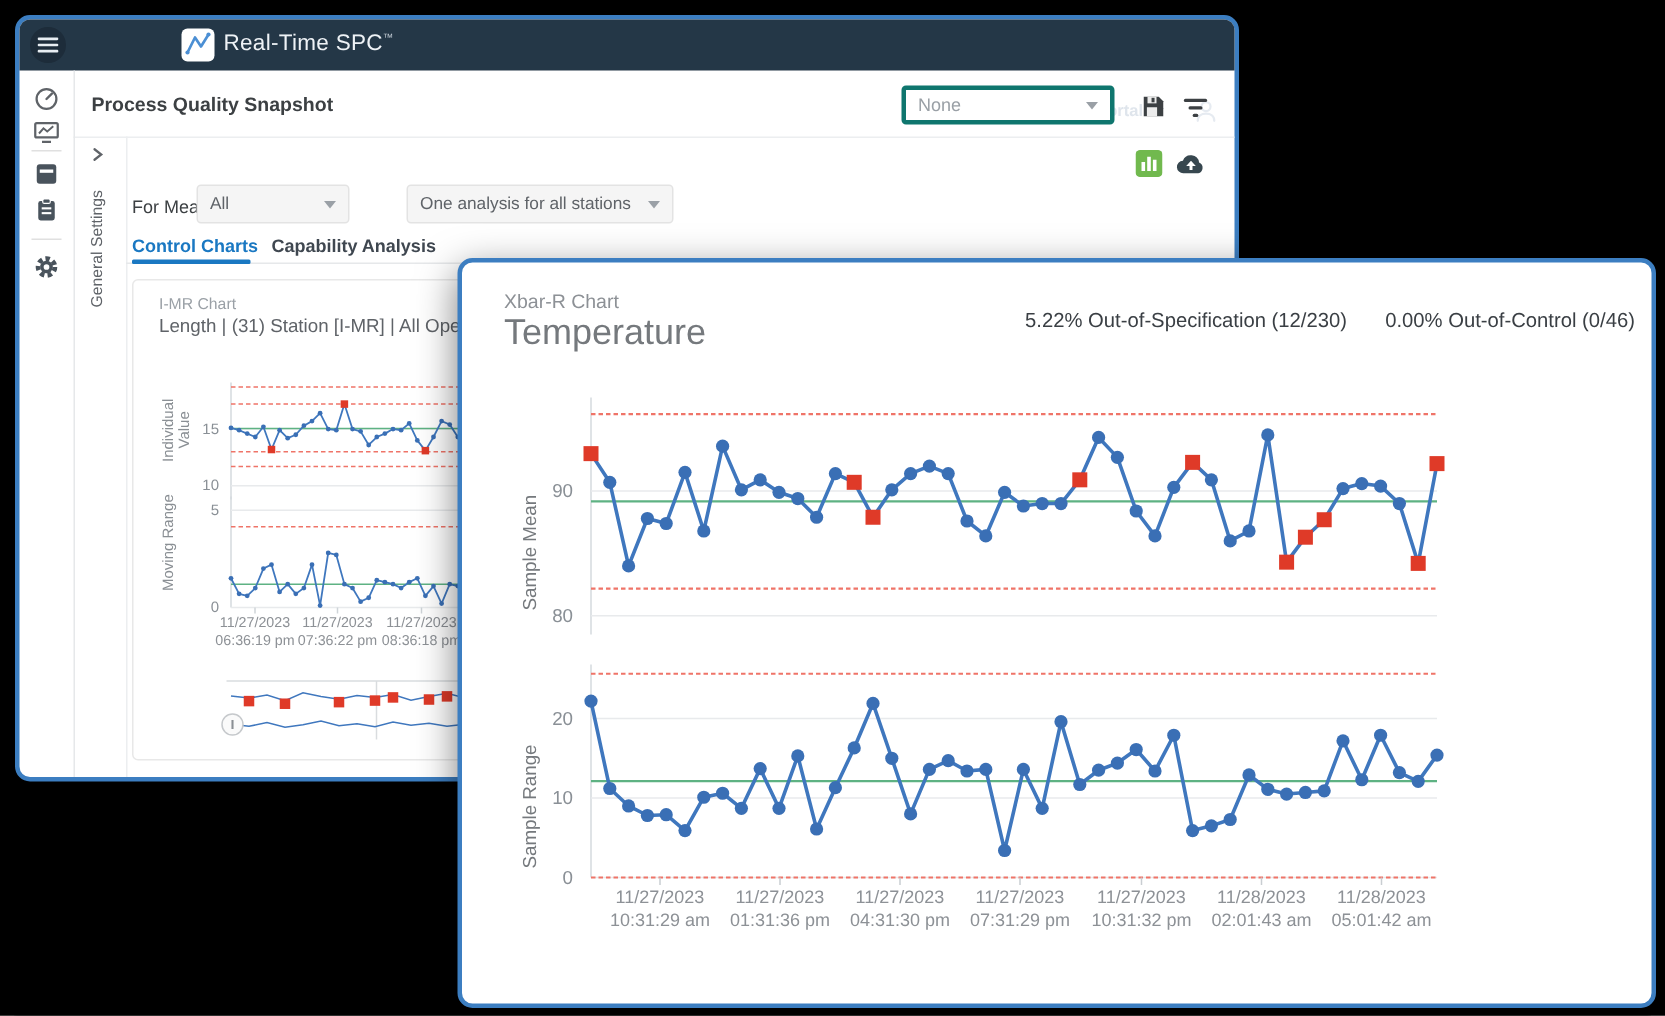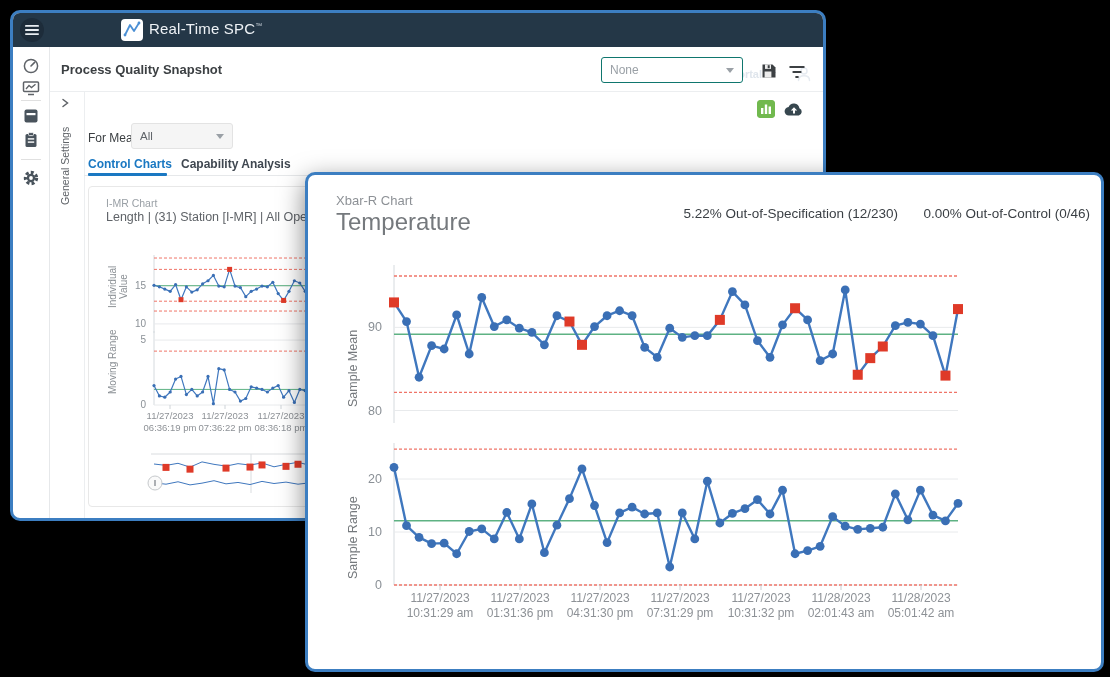--- a/index.html
+++ b/index.html
@@ -19,21 +19,21 @@
   .logo{position:absolute;left:108px;top:6px;width:22px;height:22px;background:#fff;border-radius:4px;}
   .apptitle{position:absolute;left:136px;top:7px;color:#eef2f6;font-size:15px;letter-spacing:.2px;}
   .apptitle sup{font-size:7px;color:#c3ccd5;}
   .hdr-right{position:absolute;right:10px;top:0;height:34px;display:flex;align-items:center;gap:9px;margin-top:44px;}
   .portal{display:flex;align-items:center;gap:6px;color:#dfe5ec;font-size:11px;font-weight:700;cursor:pointer;}
   .caret{width:0;height:0;border-left:4px solid transparent;border-right:4px solid transparent;border-top:5px solid #b9c3cd;}
   .hdr-div{width:1px;height:18px;background:rgba(255,255,255,.28);}
   
   .toolbar-border{position:absolute;left:36px;top:78px;right:0;height:1px;background:#eceef0;}
   .page-title{position:absolute;left:48px;top:49px;font-size:13px;font-weight:700;color:#3c4043;}
-  .preset-select{position:absolute;left:588px;top:44px;width:142px;height:26px;border:1px solid #0f766e;border-radius:3px;
+  .preset-select{position:absolute;left:588px;top:44px;width:142px;height:26px;border:3px solid #0f766e;border-radius:3px;
     background:#fff;display:flex;align-items:center;padding:0 8px;justify-content:space-between;cursor:pointer;box-sizing:border-box;}
   .preset-select span{font-size:12px;color:#9aa0a6;}
   .icon-btn{position:absolute;width:20px;height:20px;cursor:pointer;}
   
   .rail-border{position:absolute;left:36px;top:34px;bottom:0;width:1px;background:#e6e8ea;}
   .rail-icon{position:absolute;left:9px;width:18px;height:18px;cursor:pointer;}
   .rail-sep{position:absolute;left:8px;width:20px;height:1px;background:#e0e0e0;}
   
   .srail-border{position:absolute;left:71px;top:78px;bottom:0;width:1px;background:#eceef0;}
   .rail-chevron{position:absolute;left:46px;top:84px;width:12px;height:12px;cursor:pointer;}
@@ -169,20 +169,24 @@
       <rect x="7.8" y="4.5" width="2.4" height="9.5" fill="#fff"></rect>
       <rect x="11.6" y="6.5" width="2.4" height="7.5" fill="#fff"></rect>
     </svg>
     <svg class="cloud-btn" viewBox="0 0 22 18">
       <path d="M6 15.5 a4.2 4.2 0 0 1 -0.4 -8.4 a5.6 5.6 0 0 1 10.8 1.2 a3.8 3.8 0 0 1 -0.6 7.2 z" fill="#37474f"></path>
       <polygon points="11,7.2 14.2,10.6 12,10.6 12,13.4 10,13.4 10,10.6 7.8,10.6" fill="#fff"></polygon>
     </svg>
     <div class="fm-label">For Measure:</div>
     <div class="sel sel-measure">
       <span>All</span>
+      <span class="caret"></span>
+    </div>
+    <div class="sel sel-analysis">
+      <span>One analysis for all stations</span>
       <span class="caret"></span>
     </div>
     <div class="tab tab-active" style="left:75px">Control Charts</div>
     <div class="tab tab-idle" style="left:168px">Capability Analysis</div>
     <div class="tabs-divider"></div>
     <div class="tab-underline"></div>
 
     <div class="chart-card"></div>
     <div class="imr-type">I-MR Chart</div>
     <div class="imr-sub">Length | (31) Station [I-MR] | All Operators</div>

